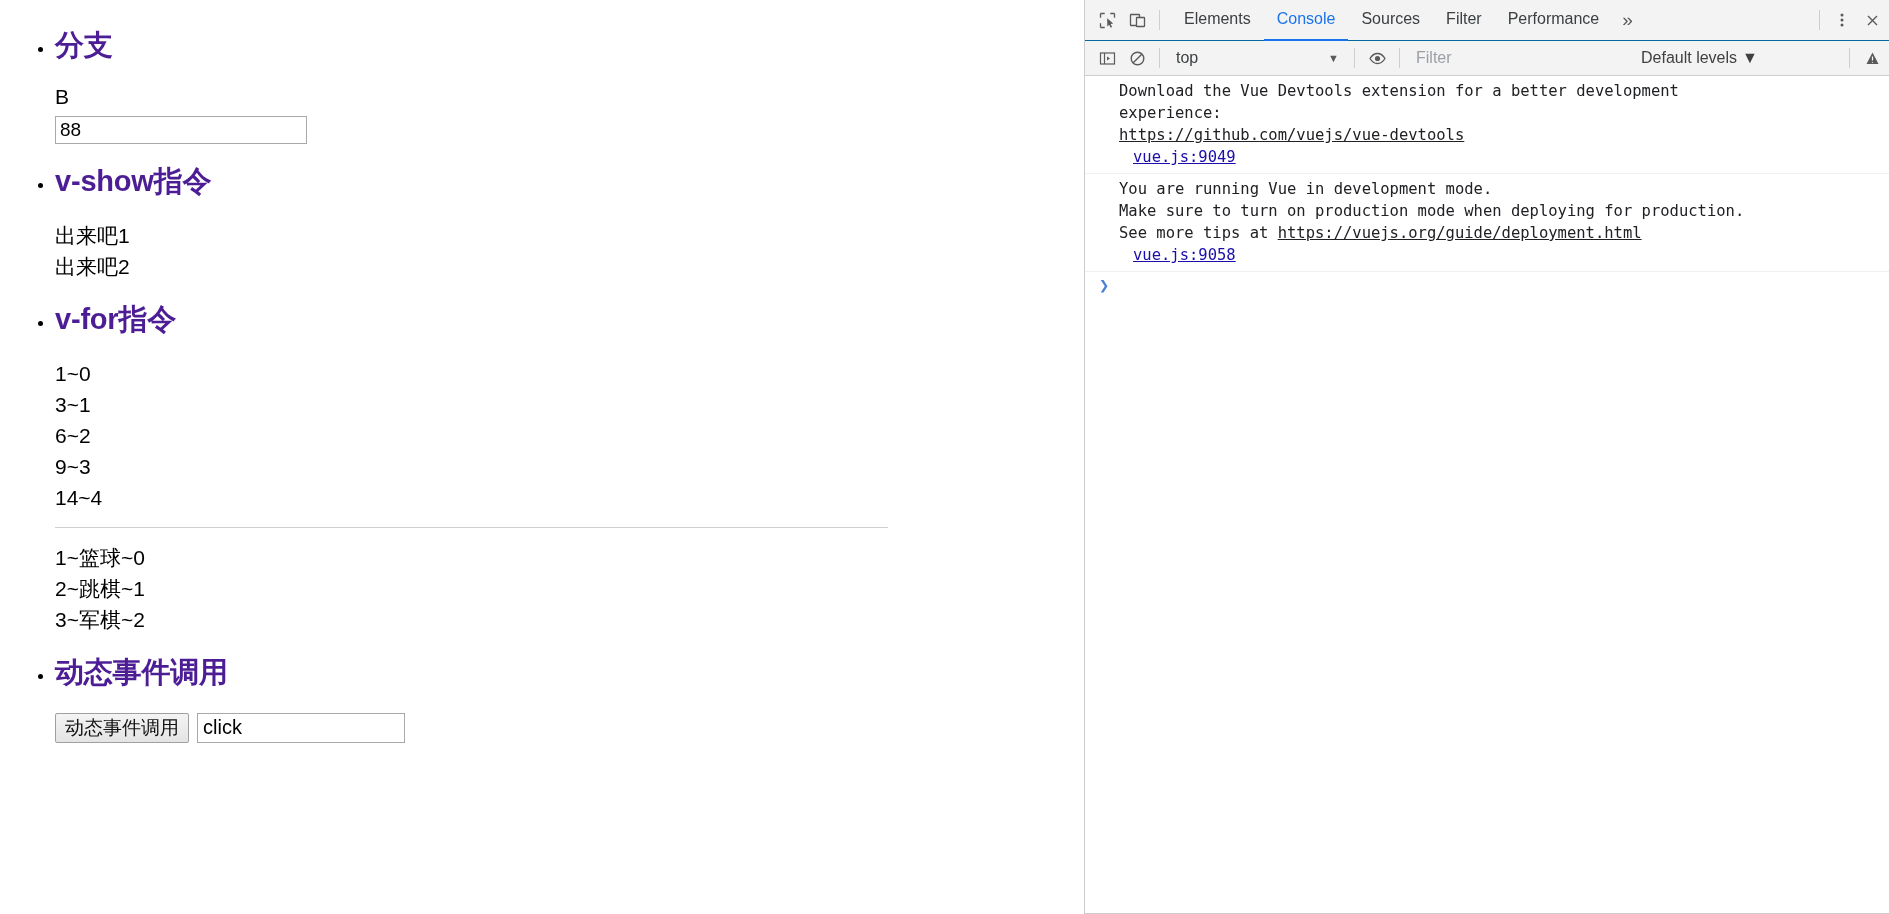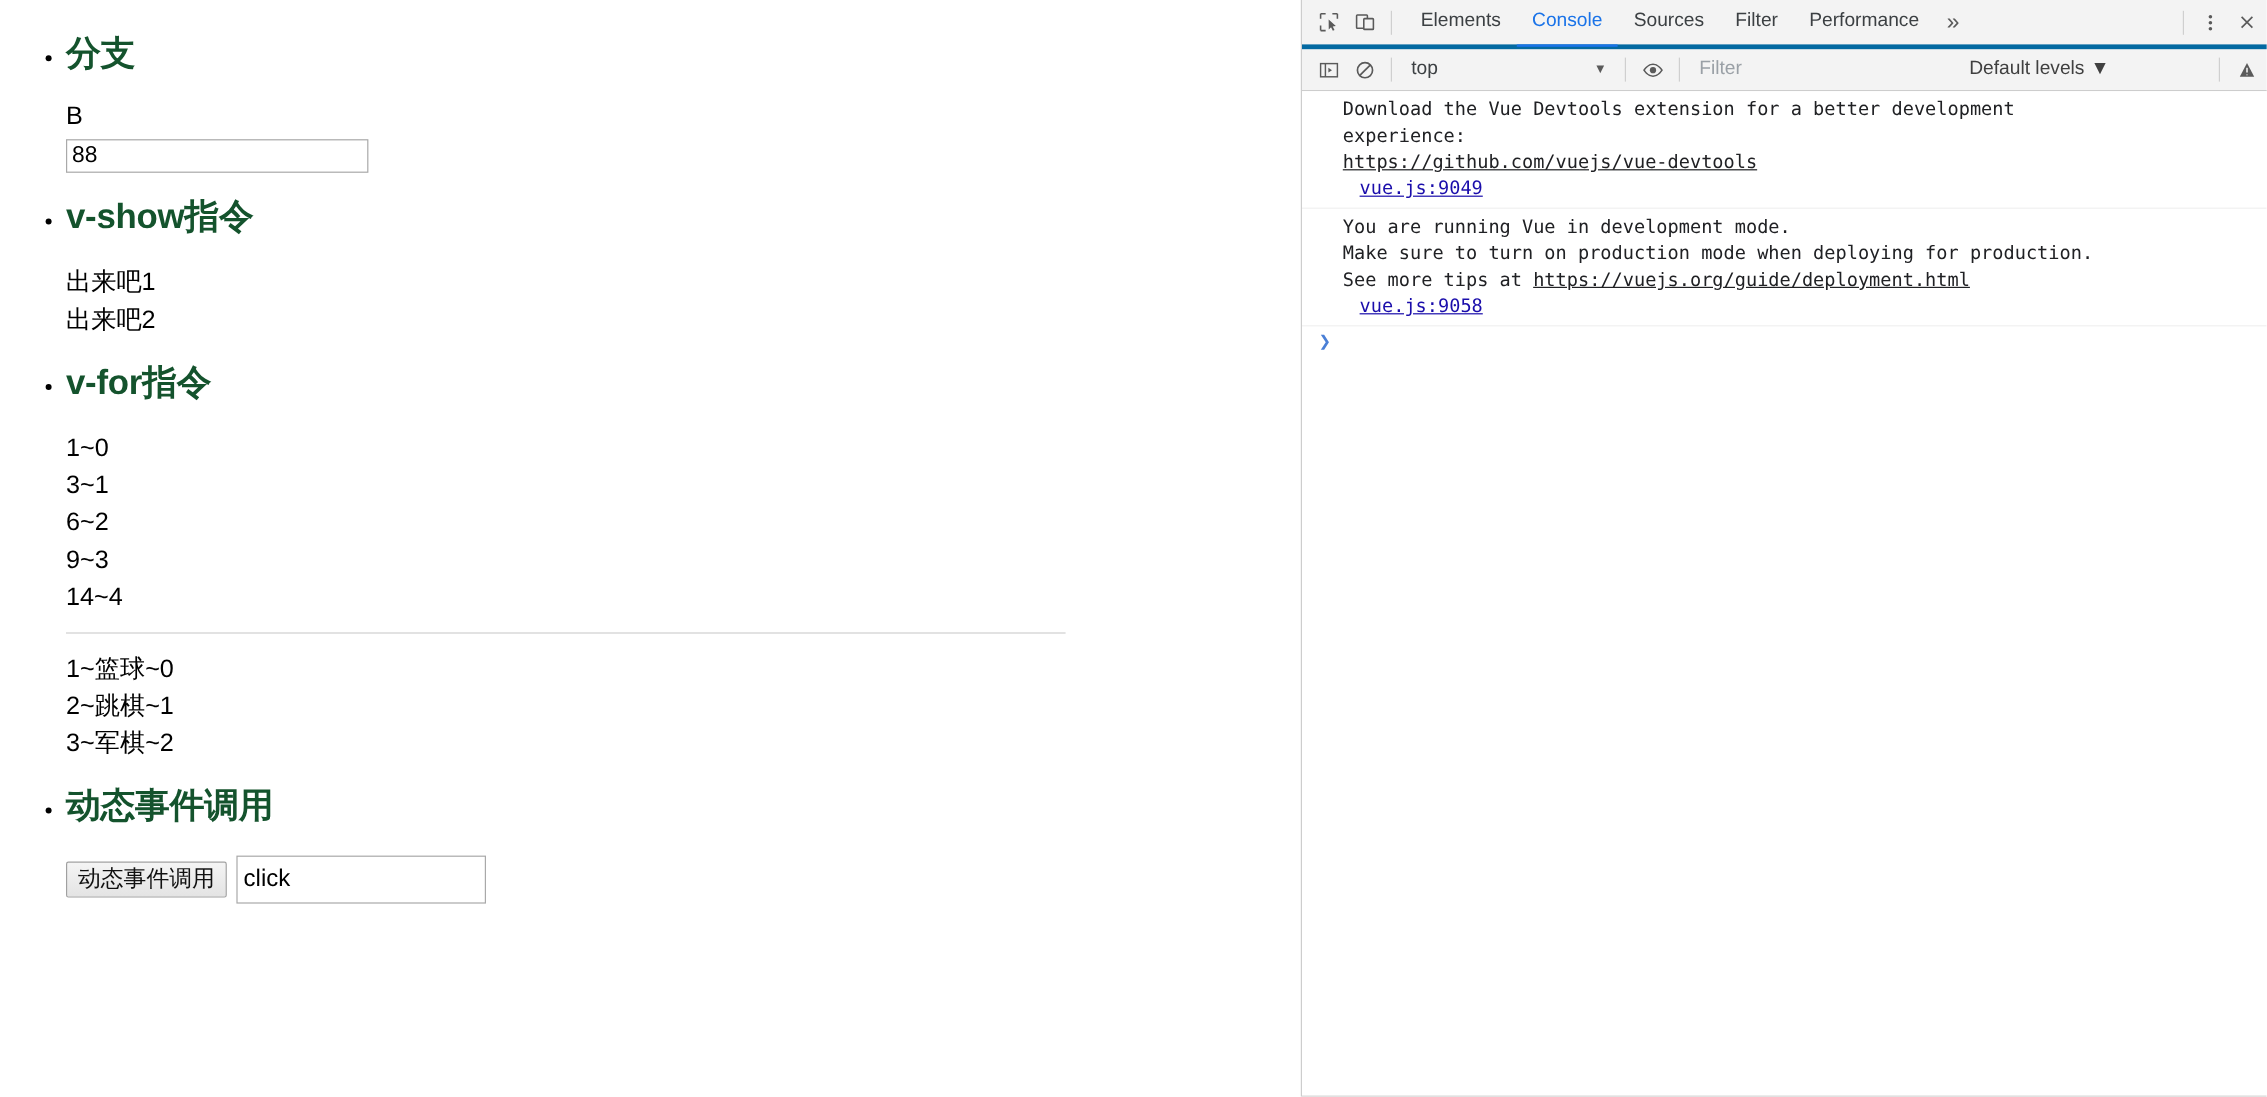--- a/index.html
+++ b/index.html
@@ -29,21 +29,21 @@
   ul.content-list > li {
     margin: 0 0 0 0;
   }
   ul.content-list > li::marker { font-size: 17px; }
 
   h3.section-title {
     font-size: 29px;
     font-weight: bold;
     margin: 22px 0 22px 0;
     line-height: 1.1;
-    color: #14532d;
+    color: #4c1d95;
     letter-spacing: -0.2px;
   }
   li:first-child h3.section-title { margin-top: 20px; }
 
   .block { margin: 0 0 0 0; padding-left: 0px; }
   .plain-line {
     font-size: 21px;
     line-height: 31px;
     color: #000;
     margin: 0;
@@ -86,21 +86,21 @@
     padding: 3px 9px;
     border: 1px solid #a0a0a0;
     border-radius: 2px;
     background: linear-gradient(#f4f4f4, #e4e4e4);
     color: #111;
     cursor: pointer;
   }
   .ev-input {
     margin-left: 8px;
     width: 208px;
-    height: 40px;
+    height: 30px;
     font-size: 20px;
     padding: 6px 5px;
     border: 1px solid #a9a9a9;
     background: #fff;
     color: #000;
     font-family: "Liberation Sans", sans-serif;
     outline: none;
   }
 
   
@@ -109,21 +109,21 @@
     width: 805px; height: 914px;
     background: #ffffff;
     border-left: 1px solid #cdcdcd;
     font-family: "Liberation Sans", sans-serif;
     display: flex; flex-direction: column;
   }
   .dt-tabbar {
     height: 41px; min-height: 41px;
     display: flex; align-items: center;
     background: #f3f3f3;
-    border-bottom: 4px solid #0369a1;
+    border-bottom: 1px solid #0369a1;
     padding: 0 0 0 7px;
     position: relative;
   }
   .dt-iconbtn {
     width: 30px; height: 30px;
     display: flex; align-items: center; justify-content: center;
     cursor: pointer;
     color: #5a5a5a;
   }
   .vsep { width: 1px; height: 20px; background: #cfcfcf; margin: 0 7px; }

